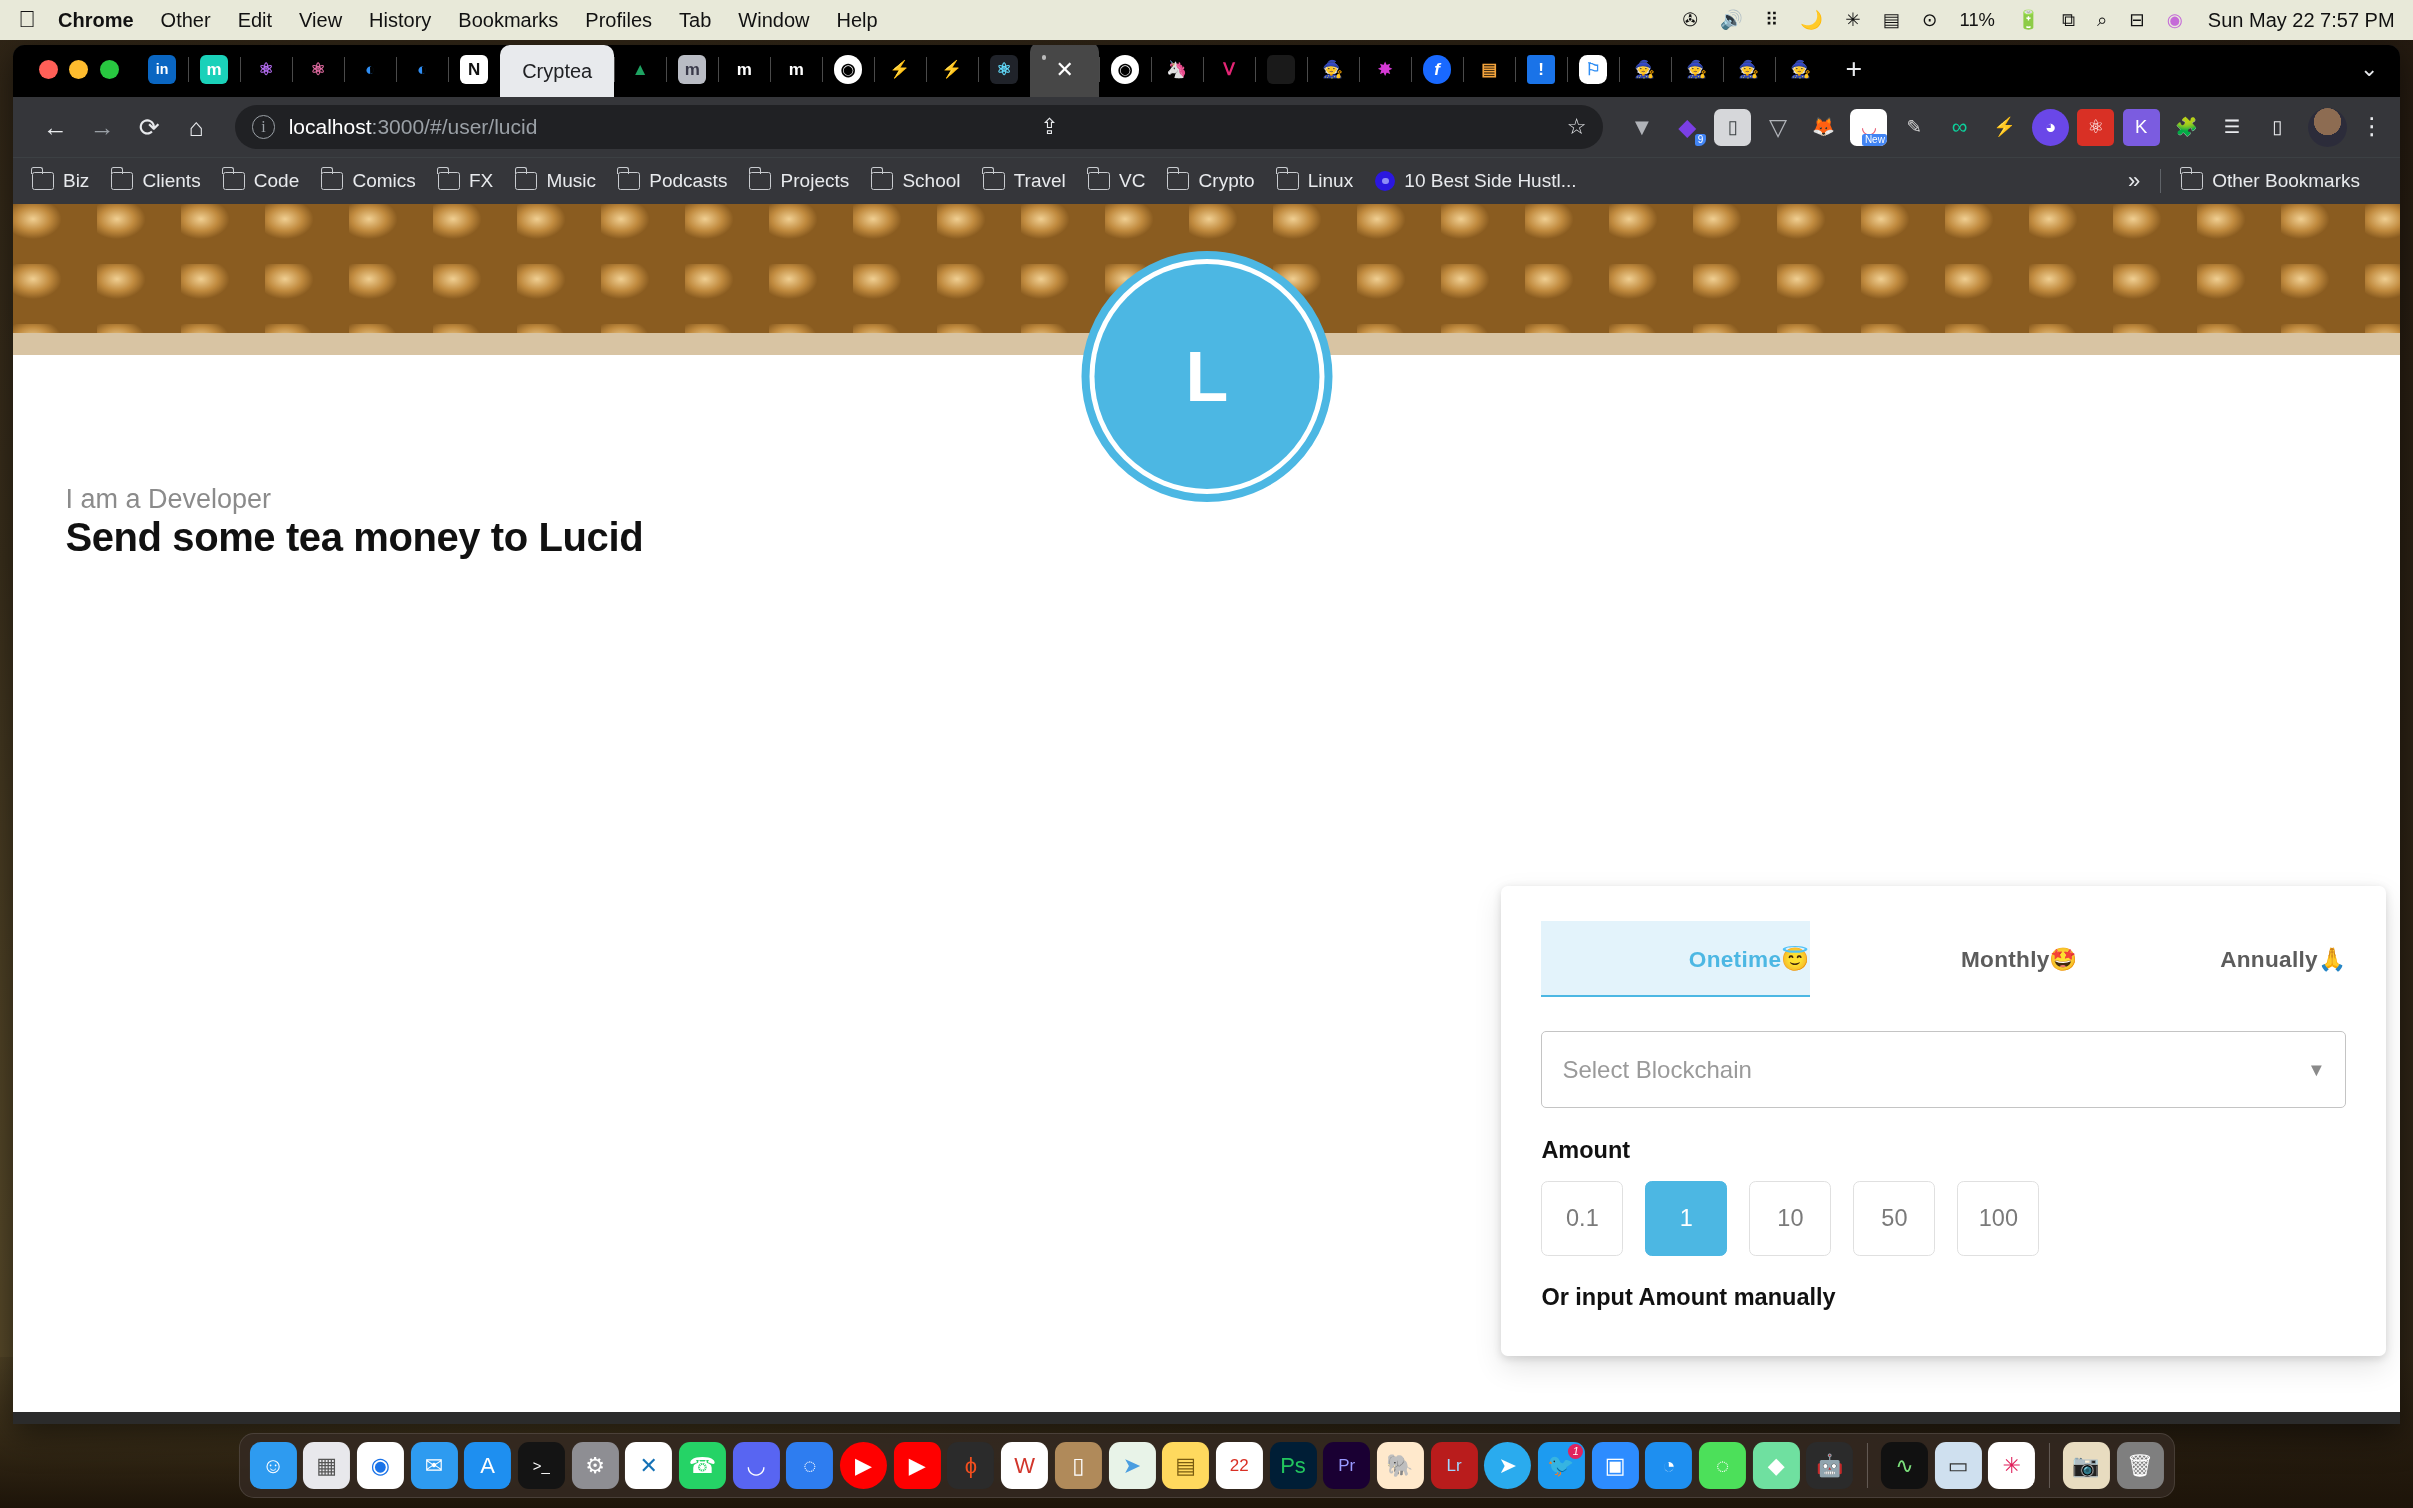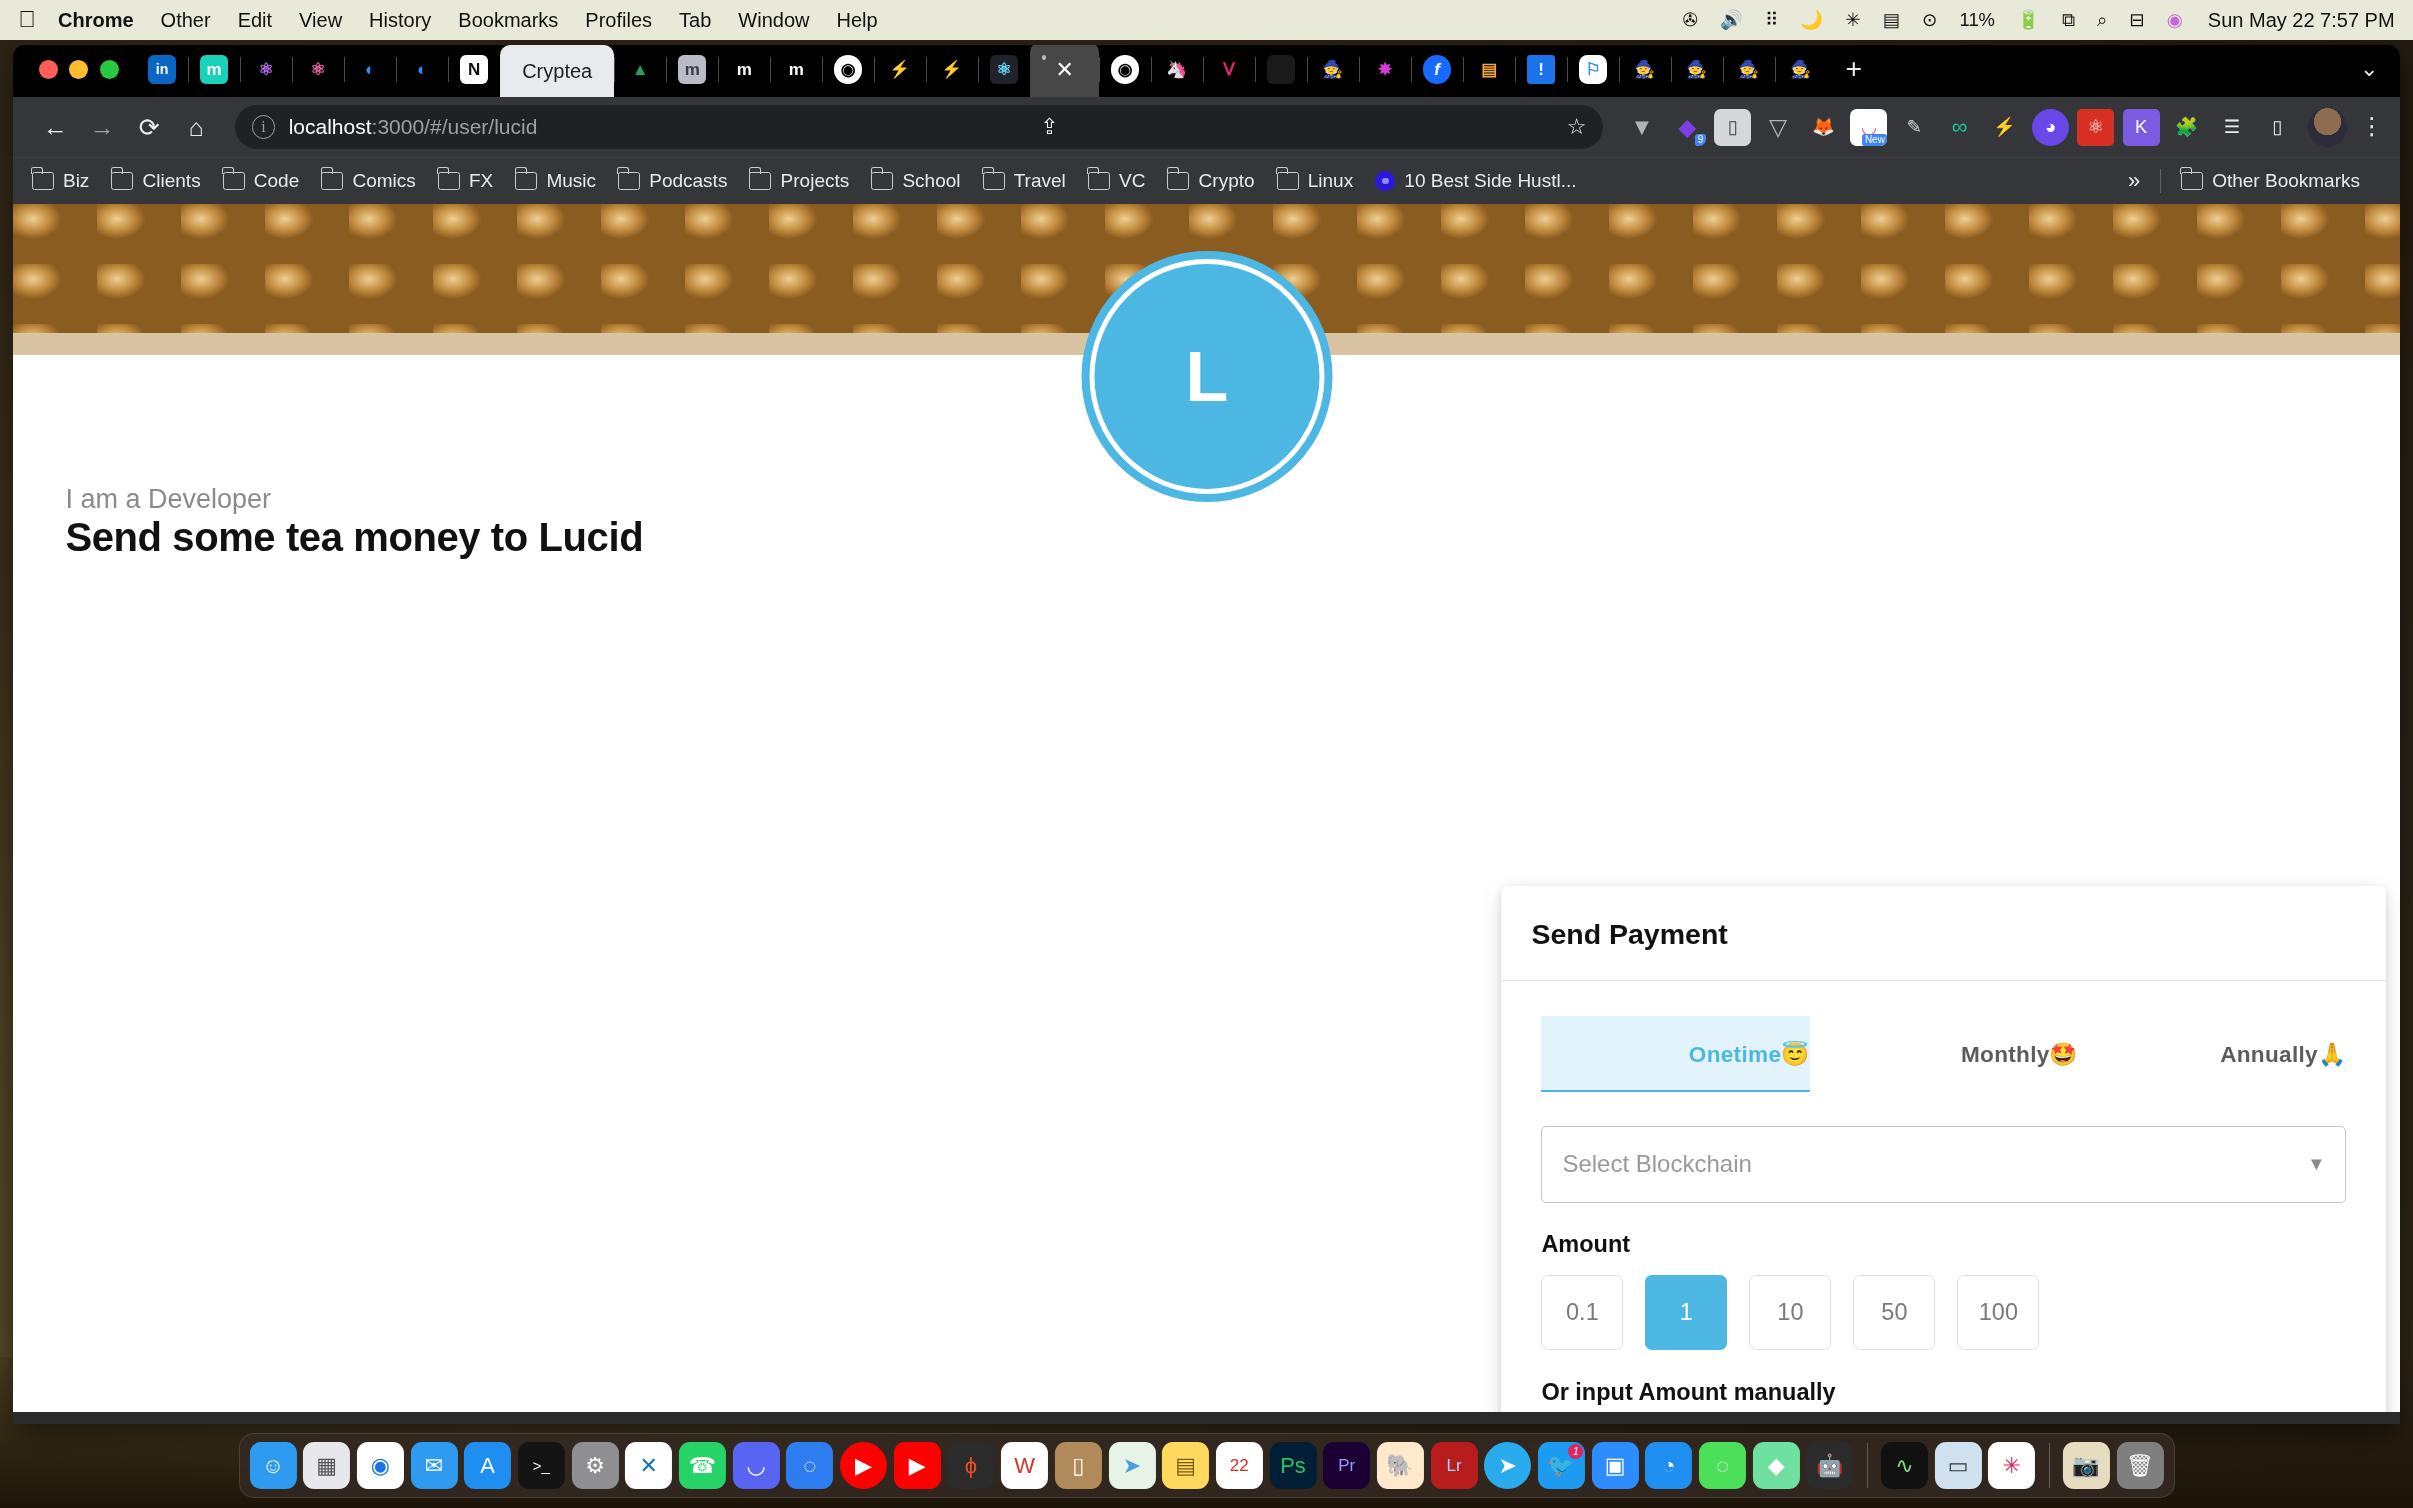--- a/index.html
+++ b/index.html
@@ -486,23 +486,20 @@
     </div>
 
     <div id="page">
 
       <div id="left-col">
         <div id="page-sub">I am a Developer</div>
         <div id="page-title">Send some tea money to Lucid</div>
       </div>
 
       <div id="pay-card">
-        <div id="card-header">
-          <div id="card-title">Send Payment</div>
-        </div>
 
         <div id="card-body">
           <div id="tabs-row">
             <div class="ptab active">Onetime😇</div>
             <div class="ptab">Monthly🤩</div>
             <div class="ptab">Annually🙏</div>
           </div>
 
           <div id="select-blockchain">
             <span>Select Blockchain</span>

